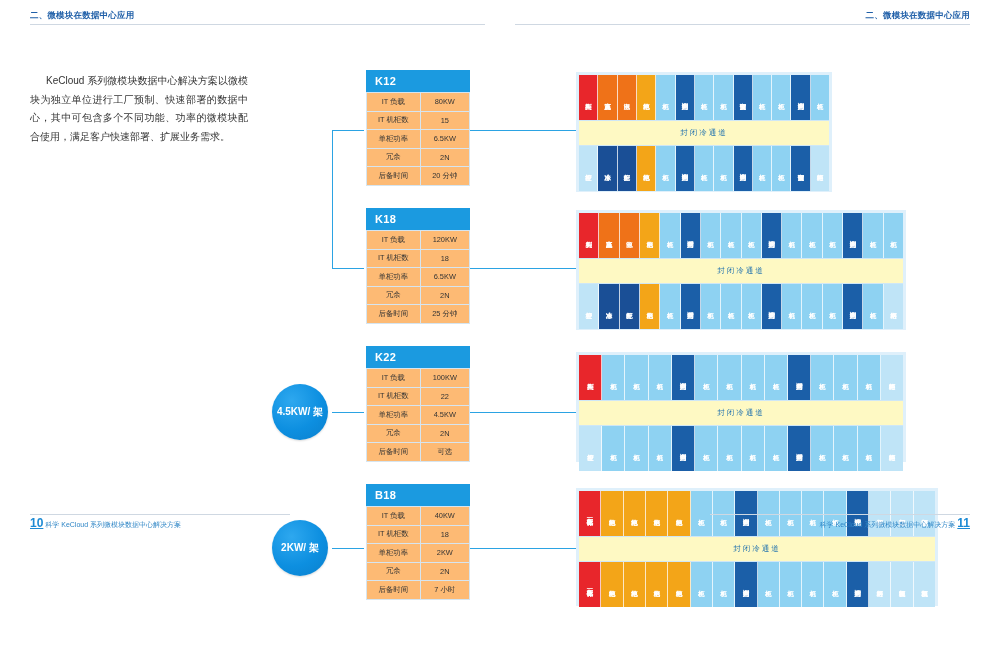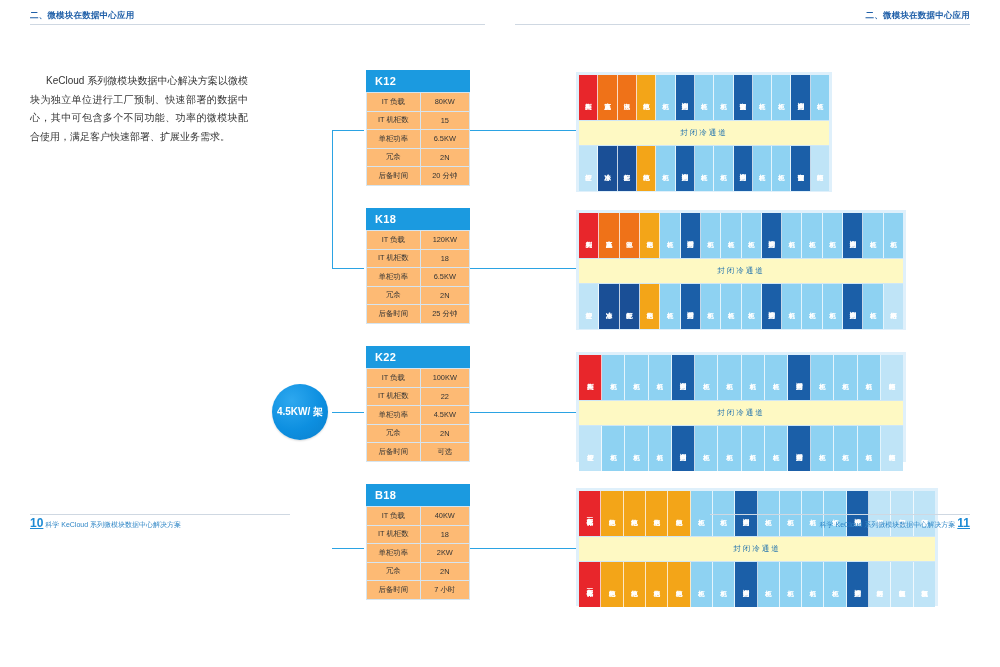--- a/index.html
+++ b/index.html
@@ -119,20 +119,21 @@
   <div class="conn v" style="left:332px; top:130px;  height:138px;"></div>
   <div class="conn h" style="left:332px; top:412px;  width:32px;"></div>
   <div class="conn h" style="left:332px; top:548px;  width:32px;"></div>
 
   <div class="conn h" style="left:466px; top:130px; width:112px;"></div>
   <div class="conn h" style="left:466px; top:268px; width:112px;"></div>
   <div class="conn h" style="left:466px; top:412px; width:112px;"></div>
   <div class="conn h" style="left:466px; top:548px; width:112px;"></div>
 
   <div class="bubble" style="left:272px; top:384px;">4.5KW/ 架</div>
+  <div class="bubble" style="left:272px; top:520px;">2KW/ 架</div>
 
   <div class="card" style="left:366px; top:70px;">
     <div class="card-head">K12</div>
     <table>
         <tbody>
       <tr>
             <td class="k">IT 负载</td>
             <td>80KW</td>
           </tr>
       <tr>

